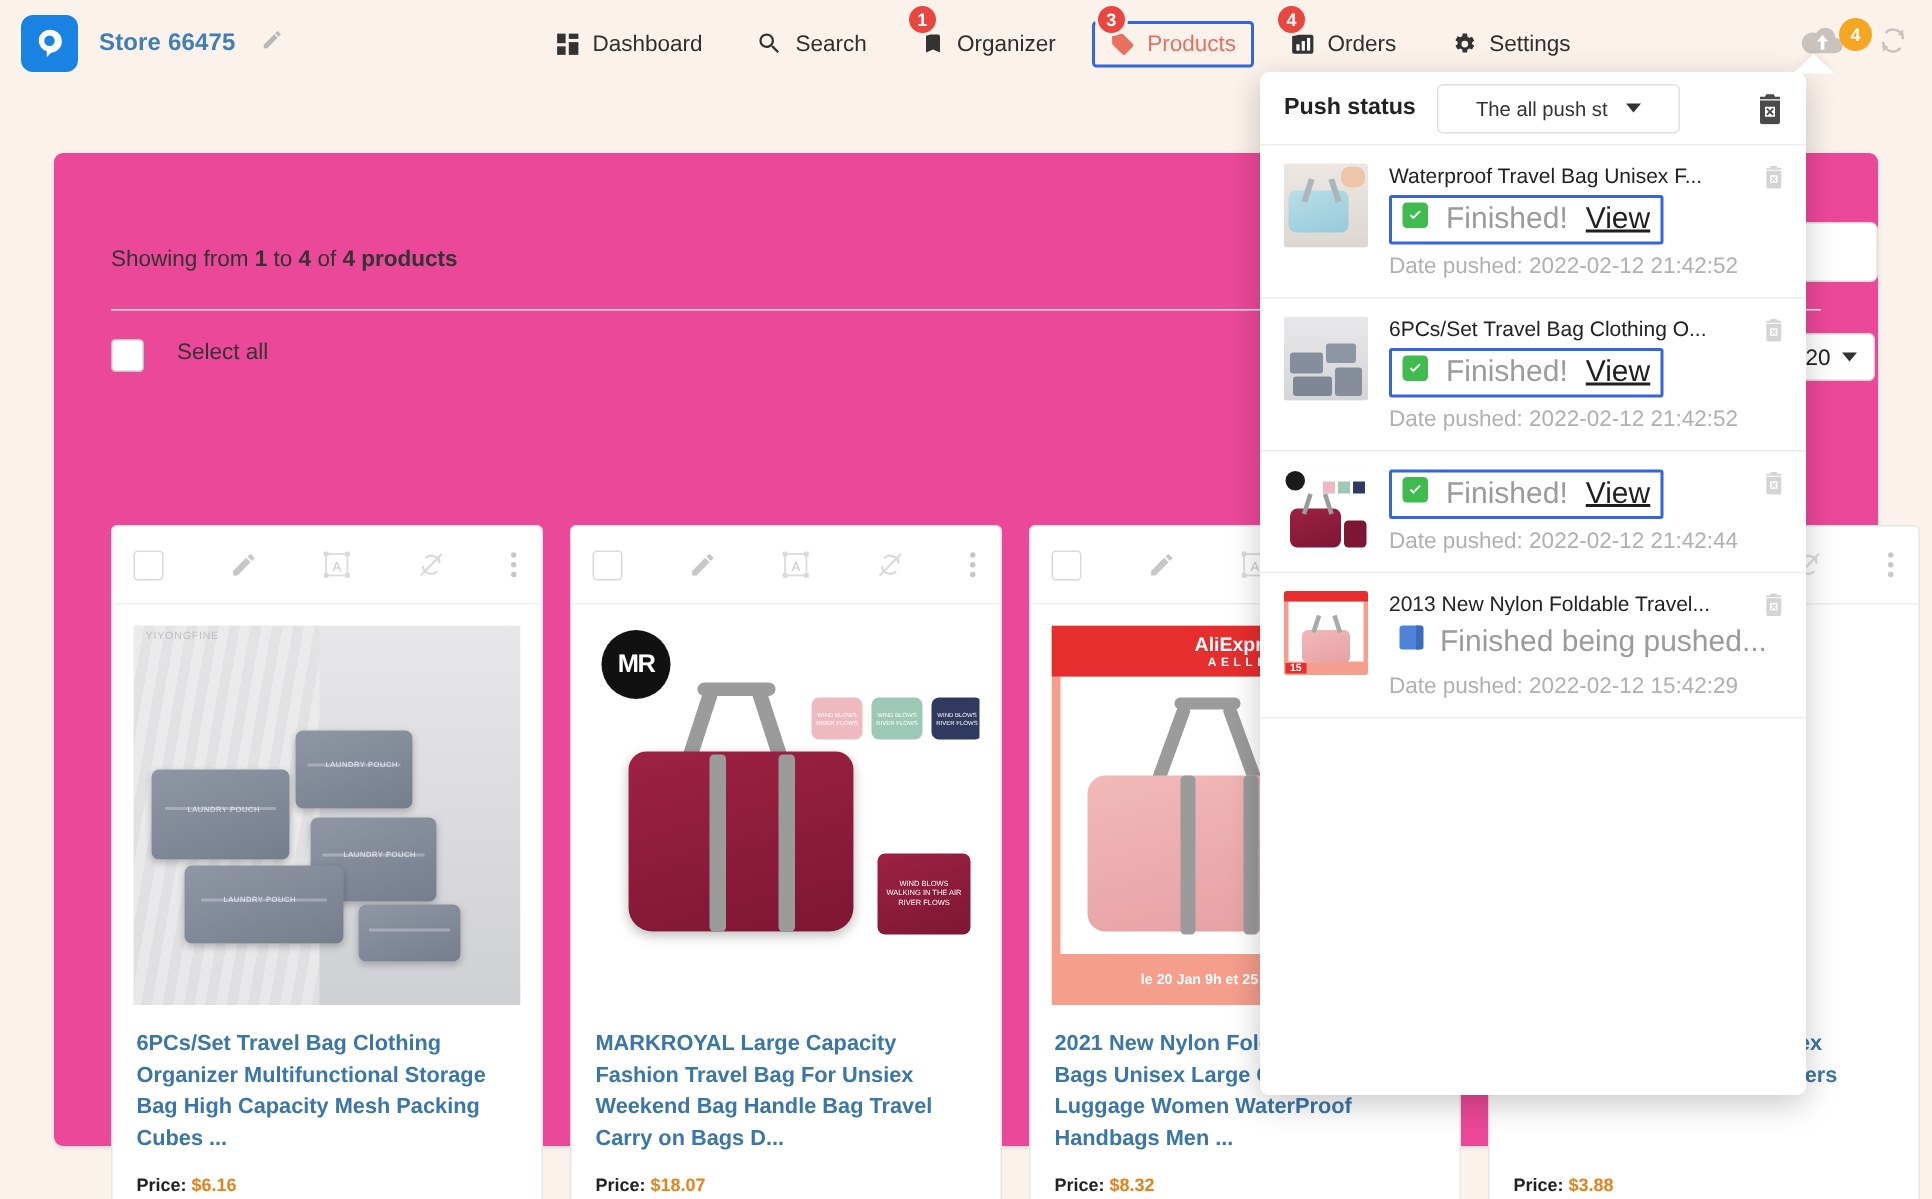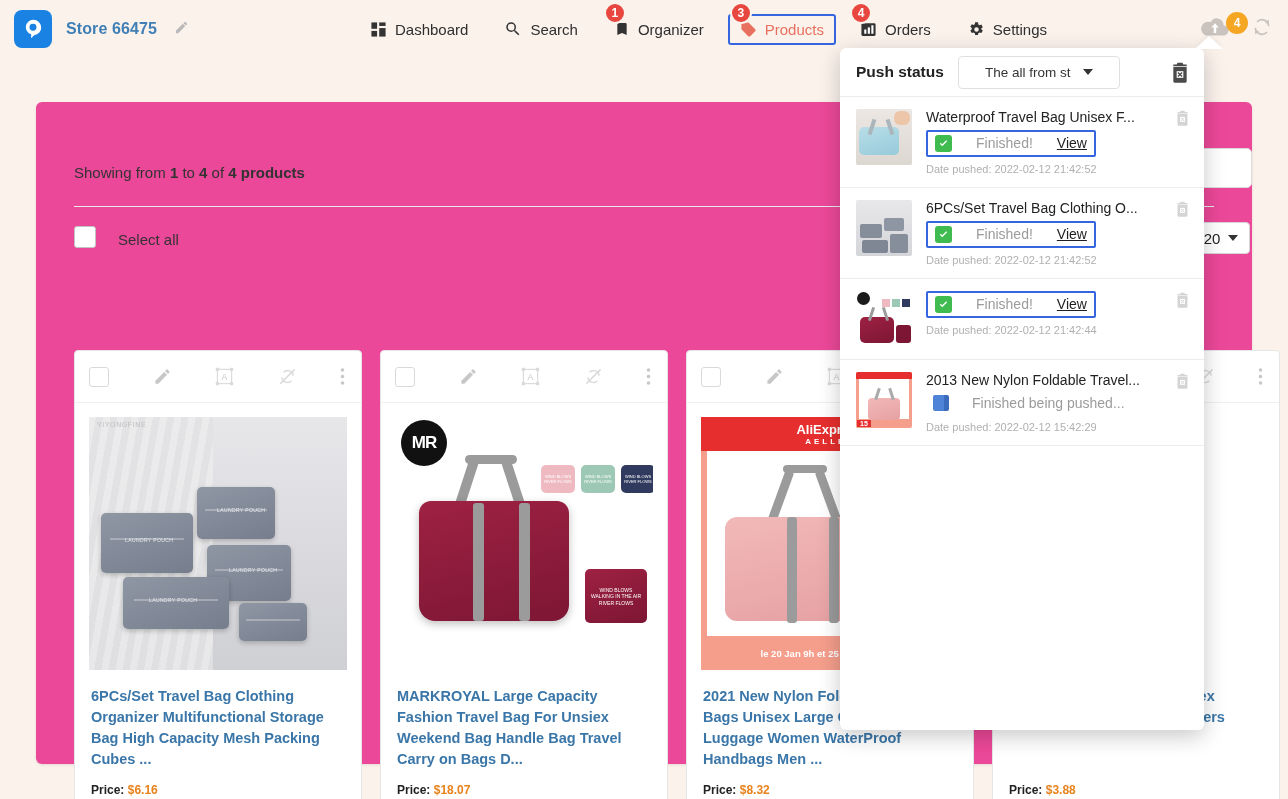--- a/index.html
+++ b/index.html
@@ -99,21 +99,21 @@
     width: 250px; height: 40px;
     border: 1px solid #dcdcdc; border-radius: 5px;
     background: #fff;
   }
   .hr {
     position: absolute; left: 38px; top: 104px;
     width: 1140px; height: 1px; background: #e9e9e9;
   }
   .selectall-row {
     position: absolute; left: 38px; top: 124px;
-    display: flex; align-items: flex-end; gap: 22px;
+    display: flex; align-items: flex-start; gap: 22px;
   }
   .cbox {
     width: 22px; height: 22px; border: 1px solid #c3c3c3;
     border-radius: 3px; background: #fff; cursor: pointer;
   }
   .selectall-label { font-size: 15px; color: #333; }
 
   .show-ctl {
     position: absolute; right: 2px; top: 120px;
     display: flex; align-items: center; gap: 10px;
@@ -259,27 +259,27 @@
     border-radius: 2px; overflow: hidden; position: relative;
     background: #f2f2f2;
   }
   .pp-body { flex: 1; min-width: 0; }
   .pp-name {
     font-size: 14px; color: #222; line-height: 1.2;
     white-space: nowrap; overflow: hidden; text-overflow: ellipsis;
     margin-bottom: 4px; cursor: pointer;
   }
   .pp-status {
-    display: inline-flex; align-items: center; gap: 24px;
-    font-size: 14px; color: #9b9b9b;
+    display: inline-flex; align-items: flex-start; gap: 12px;
+    font-size: 20px; color: #9b9b9b;
     padding: 3px 7px;
   }
   .pp-status.hl { border: 2px solid #3566e0; border-radius: 2px; }
   .pp-view { color: #1f1f1f; text-decoration: underline; cursor: pointer; font-weight: 400; }
-  .pp-date { font-size: 11px; color: #b0b0b0; margin-top: 6px; }
+  .pp-date { font-size: 15px; color: #b0b0b0; margin-top: 6px; }
   .pp-del {
     position: absolute; right: 14px; top: 12px;
     cursor: pointer; opacity: .42; display: flex;
   }
   .chk-green {
     width: 17px; height: 17px; border-radius: 3px;
     background: #3fbb4f; display: flex; align-items: center;
     justify-content: center; flex: 0 0 17px;
   }
   .blue-sq {
@@ -649,21 +649,21 @@
 
     </div>
   </div>
 </div>
 
 <div class="pp-arrow"></div>
 <div class="pushpanel">
   <div class="pp-head">
     <span class="pp-title">Push status</span>
     <div class="pp-select">
-      <span>The all from st</span>
+      <span>The all push st</span>
       <span class="caret"></span>
     </div>
     <span class="pp-trash">
       <svg width="20" height="22" viewBox="0 0 24 26">
           <path fill="#4a4a4a" d="M4 7h16v17a2 2 0 0 1-2 2H6a2 2 0 0 1-2-2V7zM9 2h6l1 2h4v2H4V4h4l1-2z"></path>
           <rect x="8" y="12" width="8" height="8" fill="#fff"></rect>
           <path stroke="#4a4a4a" stroke-width="1.6" d="M9.5 13.5l5 5M14.5 13.5l-5 5"></path>
         </svg>
     </span>
   </div>

